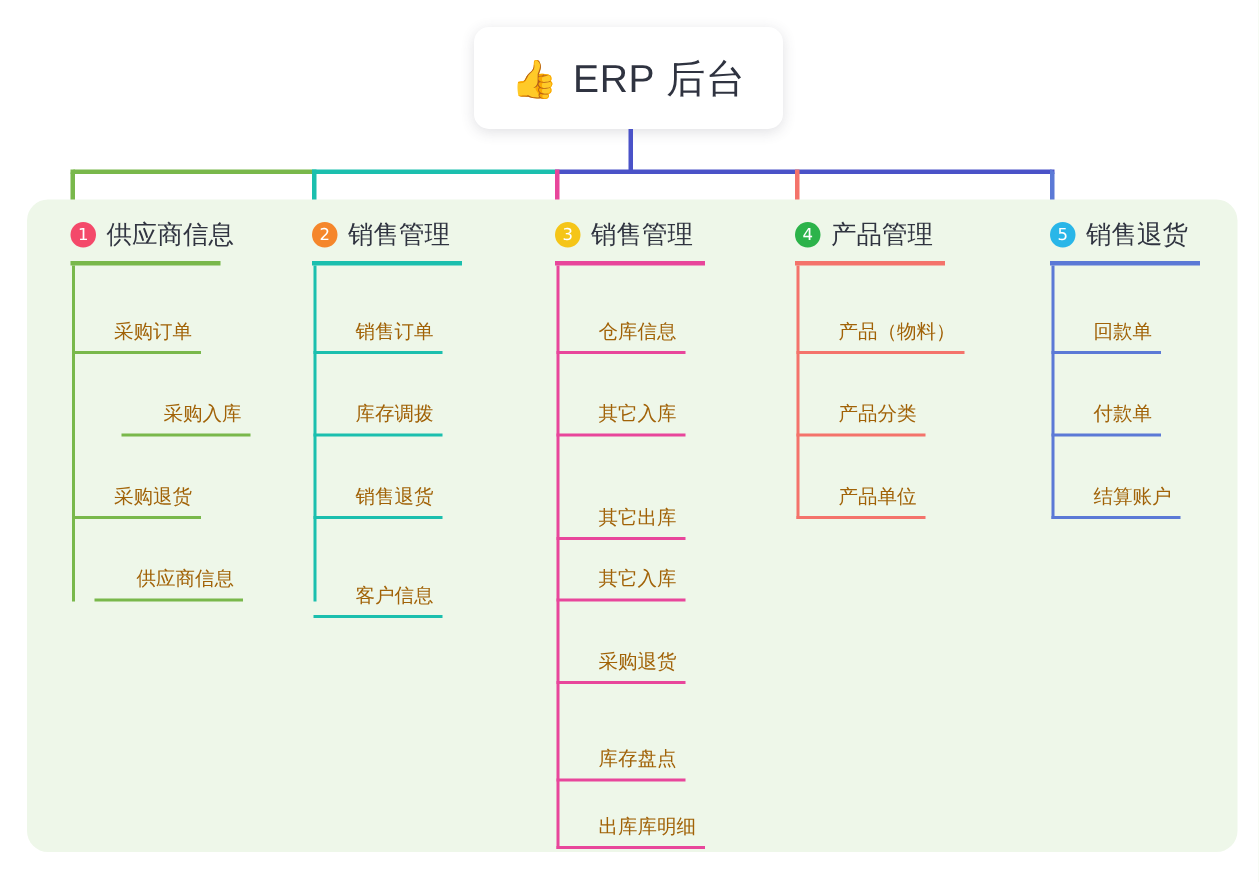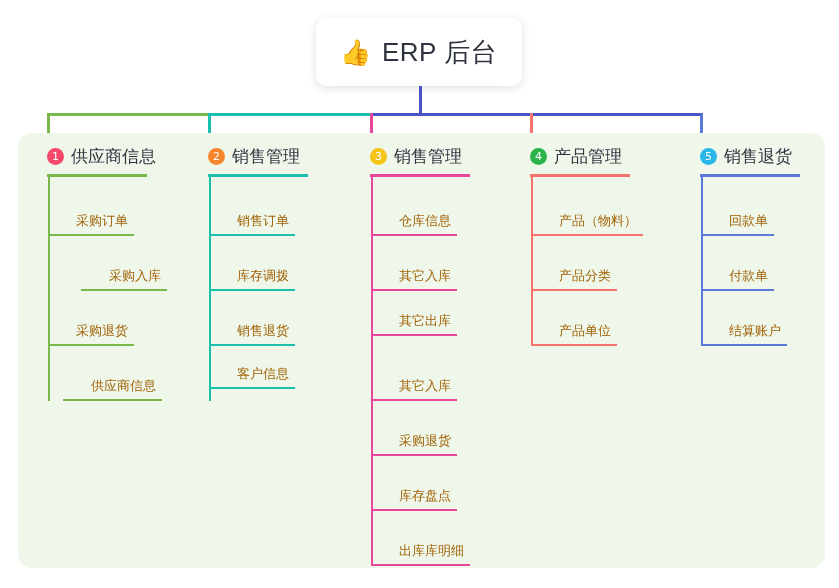--- a/index.html
+++ b/index.html
@@ -197,53 +197,53 @@
             <div class="leaf-underline" style="background: rgb(27, 191, 174); width: 86px;"></div>
           </div>
           <div class="leaf" style="top: 126px; height: 32px; width: 92px;">
             <span class="leaf-label">库存调拨</span>
             <div class="leaf-underline" style="background: rgb(27, 191, 174); width: 86px;"></div>
           </div>
           <div class="leaf" style="top: 181px; height: 32px; width: 92px;">
             <span class="leaf-label">销售退货</span>
             <div class="leaf-underline" style="background: rgb(27, 191, 174); width: 86px;"></div>
           </div>
-          <div class="leaf" style="top: 224px; height: 32px; width: 92px; padding-left: 24px;">
+          <div class="leaf" style="top: 247px; height: 32px; width: 92px; padding-left: 24px;">
             <span class="leaf-label">客户信息</span>
             <div class="leaf-underline" style="background: rgb(27, 191, 174); width: 86px;"></div>
           </div>
         </div>
         <div class="column" style="left: 352px; height: 435px;">
           <div class="col-header">
             <span class="col-badge" style="background: rgb(245, 197, 24);">3</span>
             <span class="col-title">销售管理</span>
           </div>
           <div class="col-underline" style="background: rgb(232, 70, 155); width: 100px;"></div>
           <div class="col-spine" style="height: 389px; background: rgb(232, 70, 155);"></div>
           <div class="leaf" style="top: 71px; height: 32px; width: 92px;">
             <span class="leaf-label">仓库信息</span>
             <div class="leaf-underline" style="background: rgb(232, 70, 155); width: 86px;"></div>
           </div>
           <div class="leaf" style="top: 126px; height: 32px; width: 92px;">
             <span class="leaf-label">其它入库</span>
             <div class="leaf-underline" style="background: rgb(232, 70, 155); width: 86px;"></div>
           </div>
-          <div class="leaf" style="top: 171px; height: 32px; width: 92px;">
+          <div class="leaf" style="top: 195px; height: 32px; width: 92px;">
             <span class="leaf-label">其它出库</span>
             <div class="leaf-underline" style="background: rgb(232, 70, 155); width: 86px;"></div>
           </div>
           <div class="leaf" style="top: 236px; height: 32px; width: 92px;">
             <span class="leaf-label">其它入库</span>
             <div class="leaf-underline" style="background: rgb(232, 70, 155); width: 86px;"></div>
           </div>
           <div class="leaf" style="top: 291px; height: 32px; width: 92px;">
             <span class="leaf-label">采购退货</span>
             <div class="leaf-underline" style="background: rgb(232, 70, 155); width: 86px;"></div>
           </div>
-          <div class="leaf" style="top: 346px; height: 32px; width: 92px;">
+          <div class="leaf" style="top: 356px; height: 32px; width: 92px;">
             <span class="leaf-label">库存盘点</span>
             <div class="leaf-underline" style="background: rgb(232, 70, 155); width: 86px;"></div>
           </div>
           <div class="leaf" style="top: 401px; height: 32px; width: 105px;">
             <span class="leaf-label">出库库明细</span>
             <div class="leaf-underline" style="background: rgb(232, 70, 155); width: 99px;"></div>
           </div>
         </div>
         <div class="column" style="left: 512px; height: 435px;">
           <div class="col-header">

